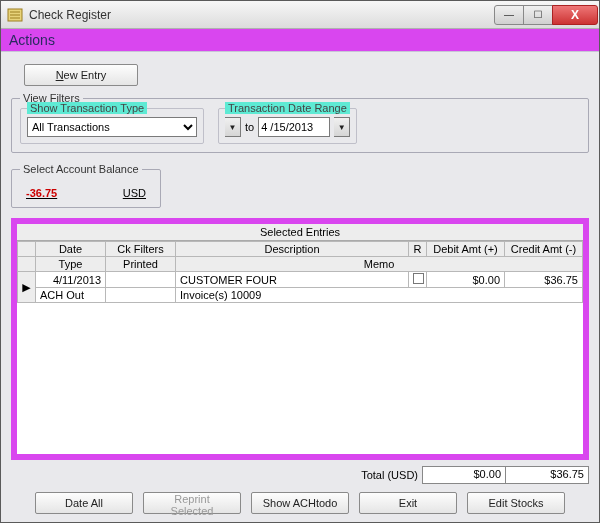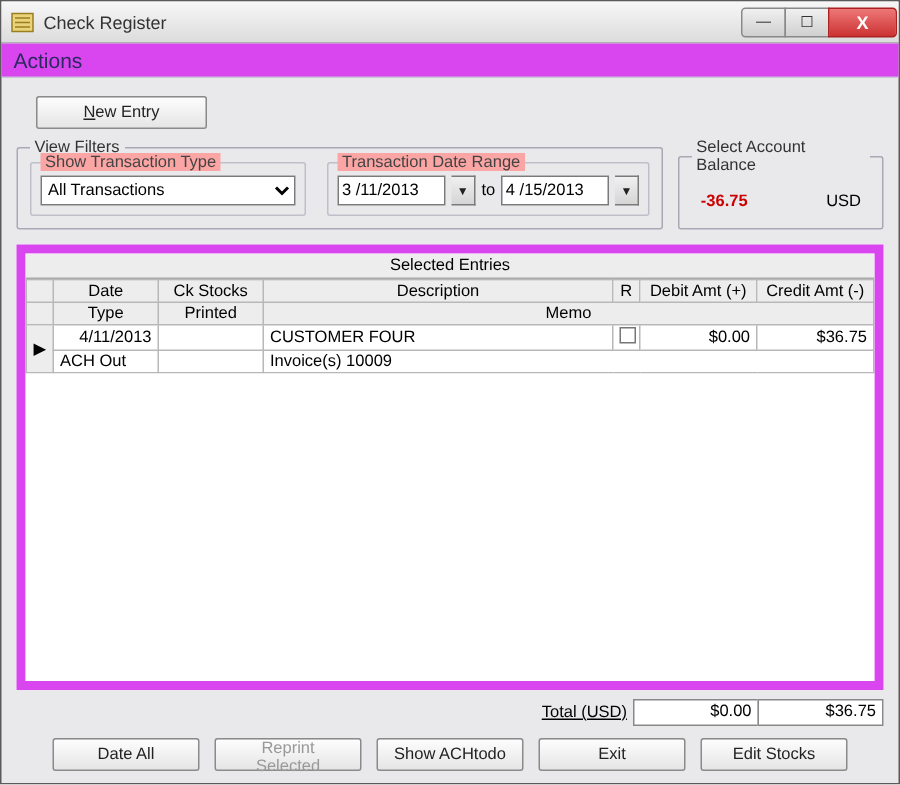--- a/index.html
+++ b/index.html
@@ -94,48 +94,48 @@
     background: linear-gradient(#fdfdfd,#e5e5e5);
     border: 1px solid #8a8a8a;
     height: 22px;
     padding: 0 10px;
     border-radius: 2px;
     color: #222;
     cursor: pointer;
   }
   button.std:disabled { color: #999; }
   .u { text-decoration: underline; }
-  .row2 { display: flex; gap: 10px; margin-top: 6px; }
+  .row2 { display: flex; gap: 10px; margin-top: 6px; flex-direction: column; }
   .filters-fs { flex: 1; display: flex; gap: 14px; }
   .subfs {
     border: 1px solid #bfbfc9;
     border-radius: 2px;
     padding: 4px 6px 6px 6px;
     position: relative;
   }
   .subfs .sublegend {
     position: absolute; top: -7px; left: 6px;
-    background: #fca5a5; padding: 0 3px; font-size: 11px; color: #444;
+    background: #5eead4; padding: 0 3px; font-size: 11px; color: #444;
   }
   .date-input {
     width: 72px; height: 20px;
     border: 1px solid #7a7a7a;
     font-family: inherit; font-size: 11px;
     padding: 0 2px;
   }
   .drop-btn {
     width: 16px; height: 20px;
     border: 1px solid #7a7a7a;
     border-left: none;
     background: linear-gradient(#f0f0f0,#d5d5d5);
     display: inline-flex; align-items:center; justify-content:center;
     font-size: 8px; color: #333;
   }
   .balance-fs { width: 150px; }
-  .balance-row { display: flex; justify-content: space-between; align-items: center; margin-top: 8px; padding: 0 6px;}
+  .balance-row { display: flex; justify-content: space-between; align-items: center; margin-top: 8px; padding: 0 6px; text-decoration: underline;}
   .balance-val { color: #c00; font-weight: bold; }
   .grid-box {
     margin-top: 10px;
     border: 6px solid #d946ef;
     background: #fff;
     flex: 1;
     display: flex; flex-direction: column;
     overflow: hidden;
   }
   .grid-title {
@@ -164,21 +164,21 @@
   .footer {
     margin-top: 6px;
   }
   .totals {
     display: flex;
     justify-content: flex-end;
     align-items: center;
     gap: 0;
     margin-bottom: 8px;
   }
-  .totals .lbl { margin-right: 4px; text-decoration: underline; }
+  .totals .lbl { margin-right: 4px; }
   .total-cell {
     border: 1px solid #888;
     background: #fff;
     height: 18px;
     text-align: right;
     padding: 1px 4px;
     font-size: 11px;
   }
   .btn-row { display: flex; gap: 10px; justify-content: center; }
   .btn-row button.std { width: 98px; }
@@ -223,21 +223,20 @@
         <legend>View Filters</legend>
         <div class="subfs" style="flex:0 0 auto;">
           <div class="sublegend">Show Transaction Type</div>
           <select style="width:170px; margin-top:4px;">
             <option>All Transactions</option>
           </select>
         </div>
         <div class="subfs" style="flex:0 0 auto;">
           <div class="sublegend">Transaction Date Range</div>
           <div style="display:flex; align-items:center; gap:4px; margin-top:4px;">
-            <input class="date-input" value="3 /11/2013" style="">
             <span class="drop-btn">
                 <span class="tri">▼</span>
               </span>
             <span>to</span>
             <input class="date-input" value="4 /15/2013" style="">
             <span class="drop-btn">
                 <span class="tri">▼</span>
               </span>
           </div>
         </div>
@@ -260,21 +259,21 @@
             <col style="width:70px">
             <col>
             <col style="width:18px">
             <col style="width:78px">
             <col style="width:78px">
         </colgroup>
         <tbody>
             <tr>
           <th class="rowhdr"></th>
           <th>Date</th>
-          <th>Ck Stocks</th>
+          <th>Ck Filters</th>
           <th>Description</th>
           <th>R</th>
           <th>Debit Amt (+)</th>
           <th>Credit Amt (-)</th>
         </tr>
         <tr>
           <th class="rowhdr"></th>
           <th>Type</th>
           <th>Printed</th>
           <th colspan="4">Memo</th>

